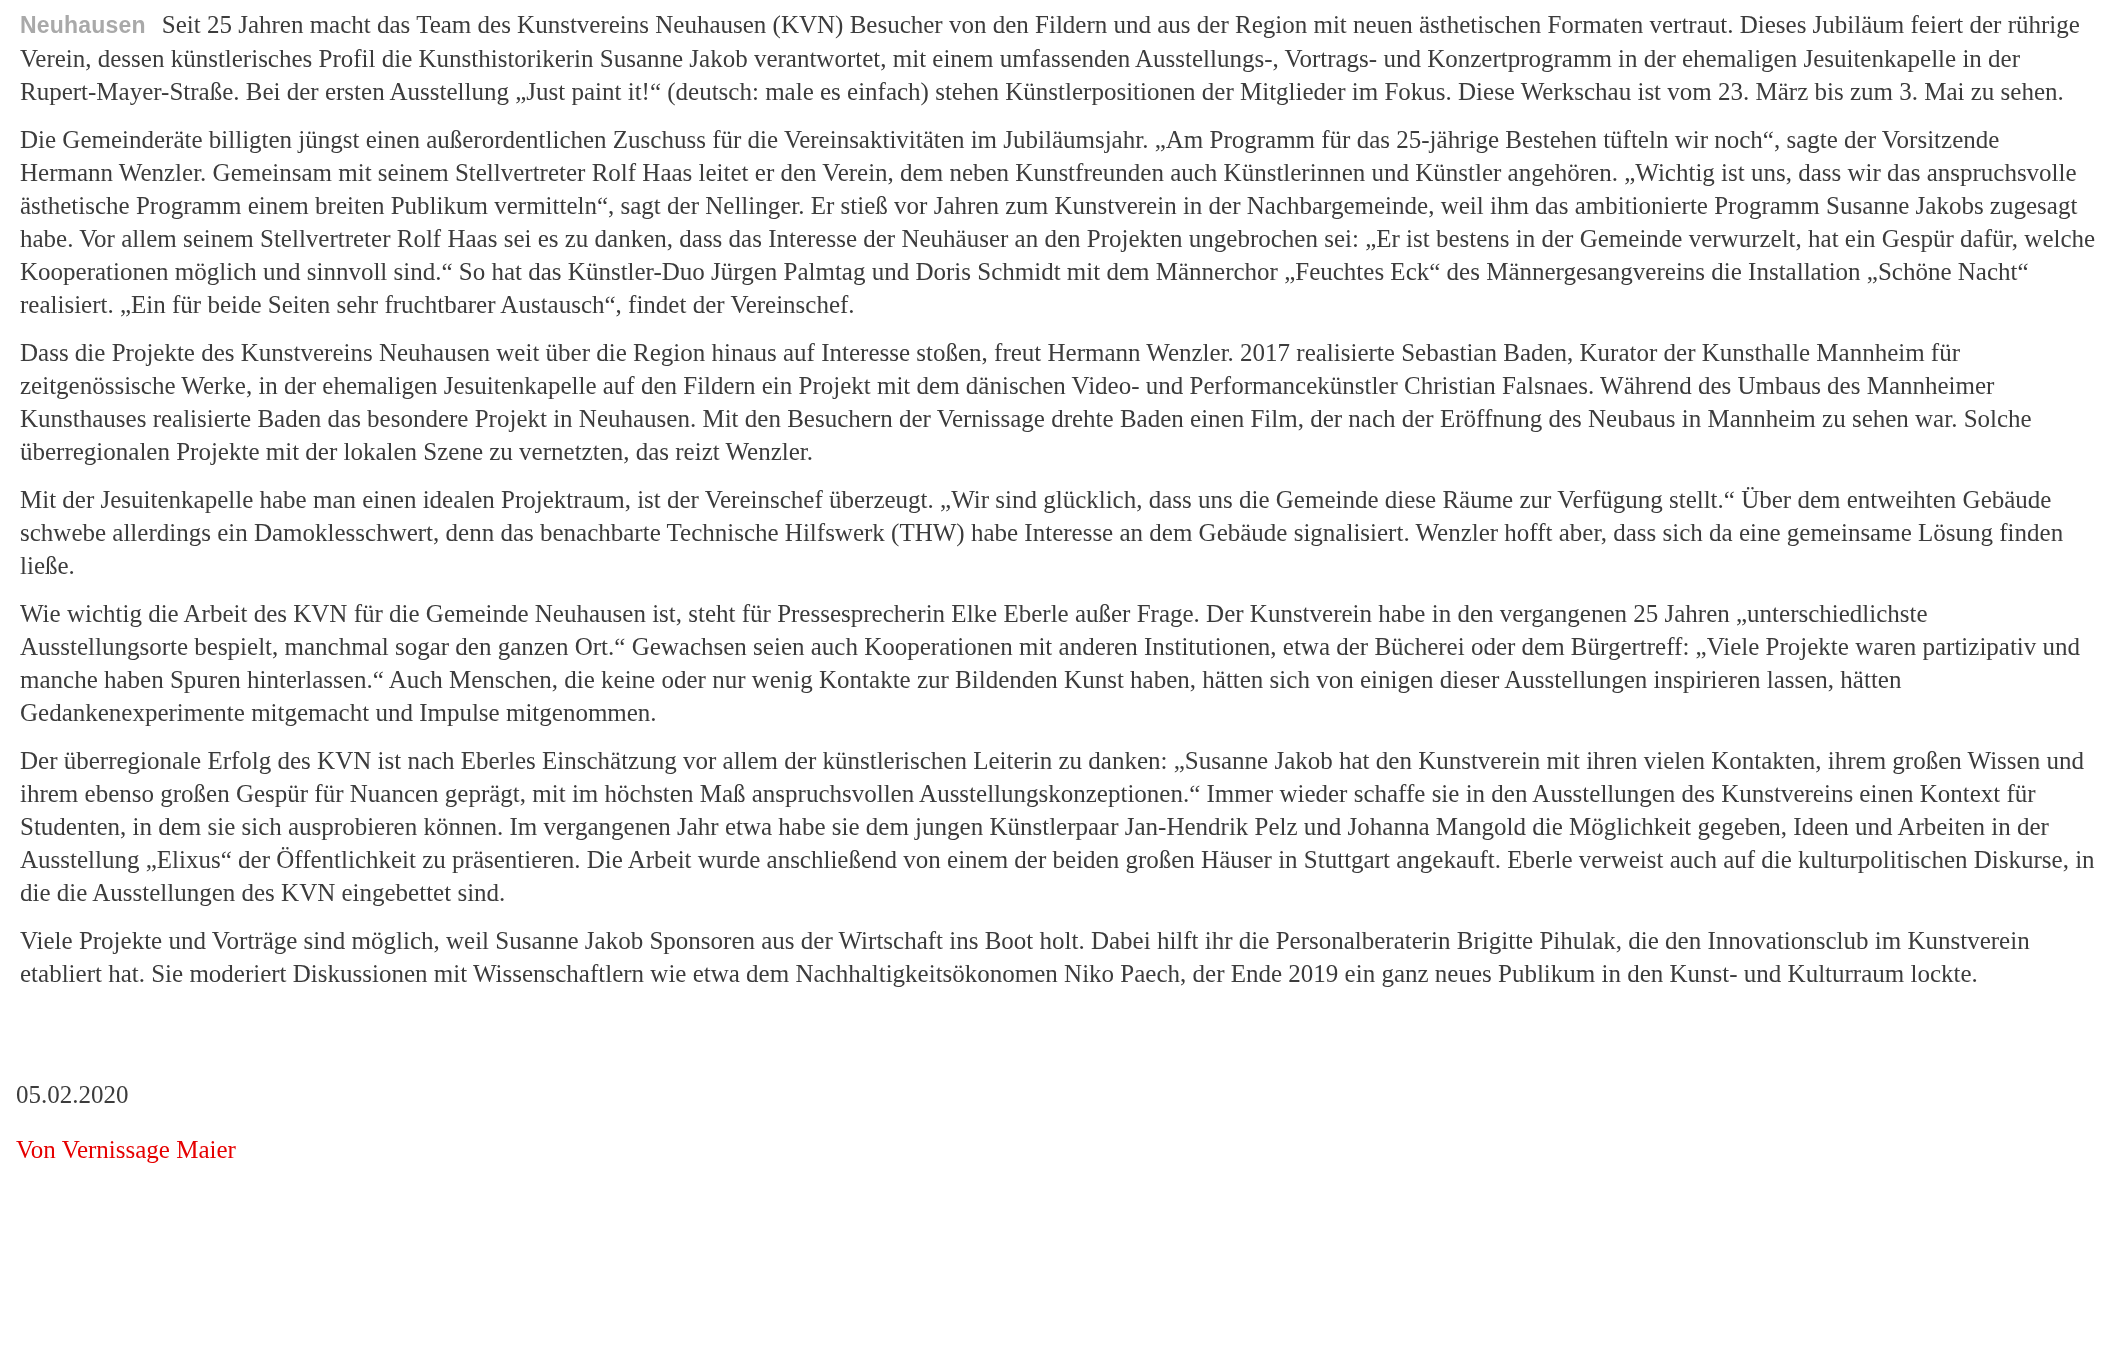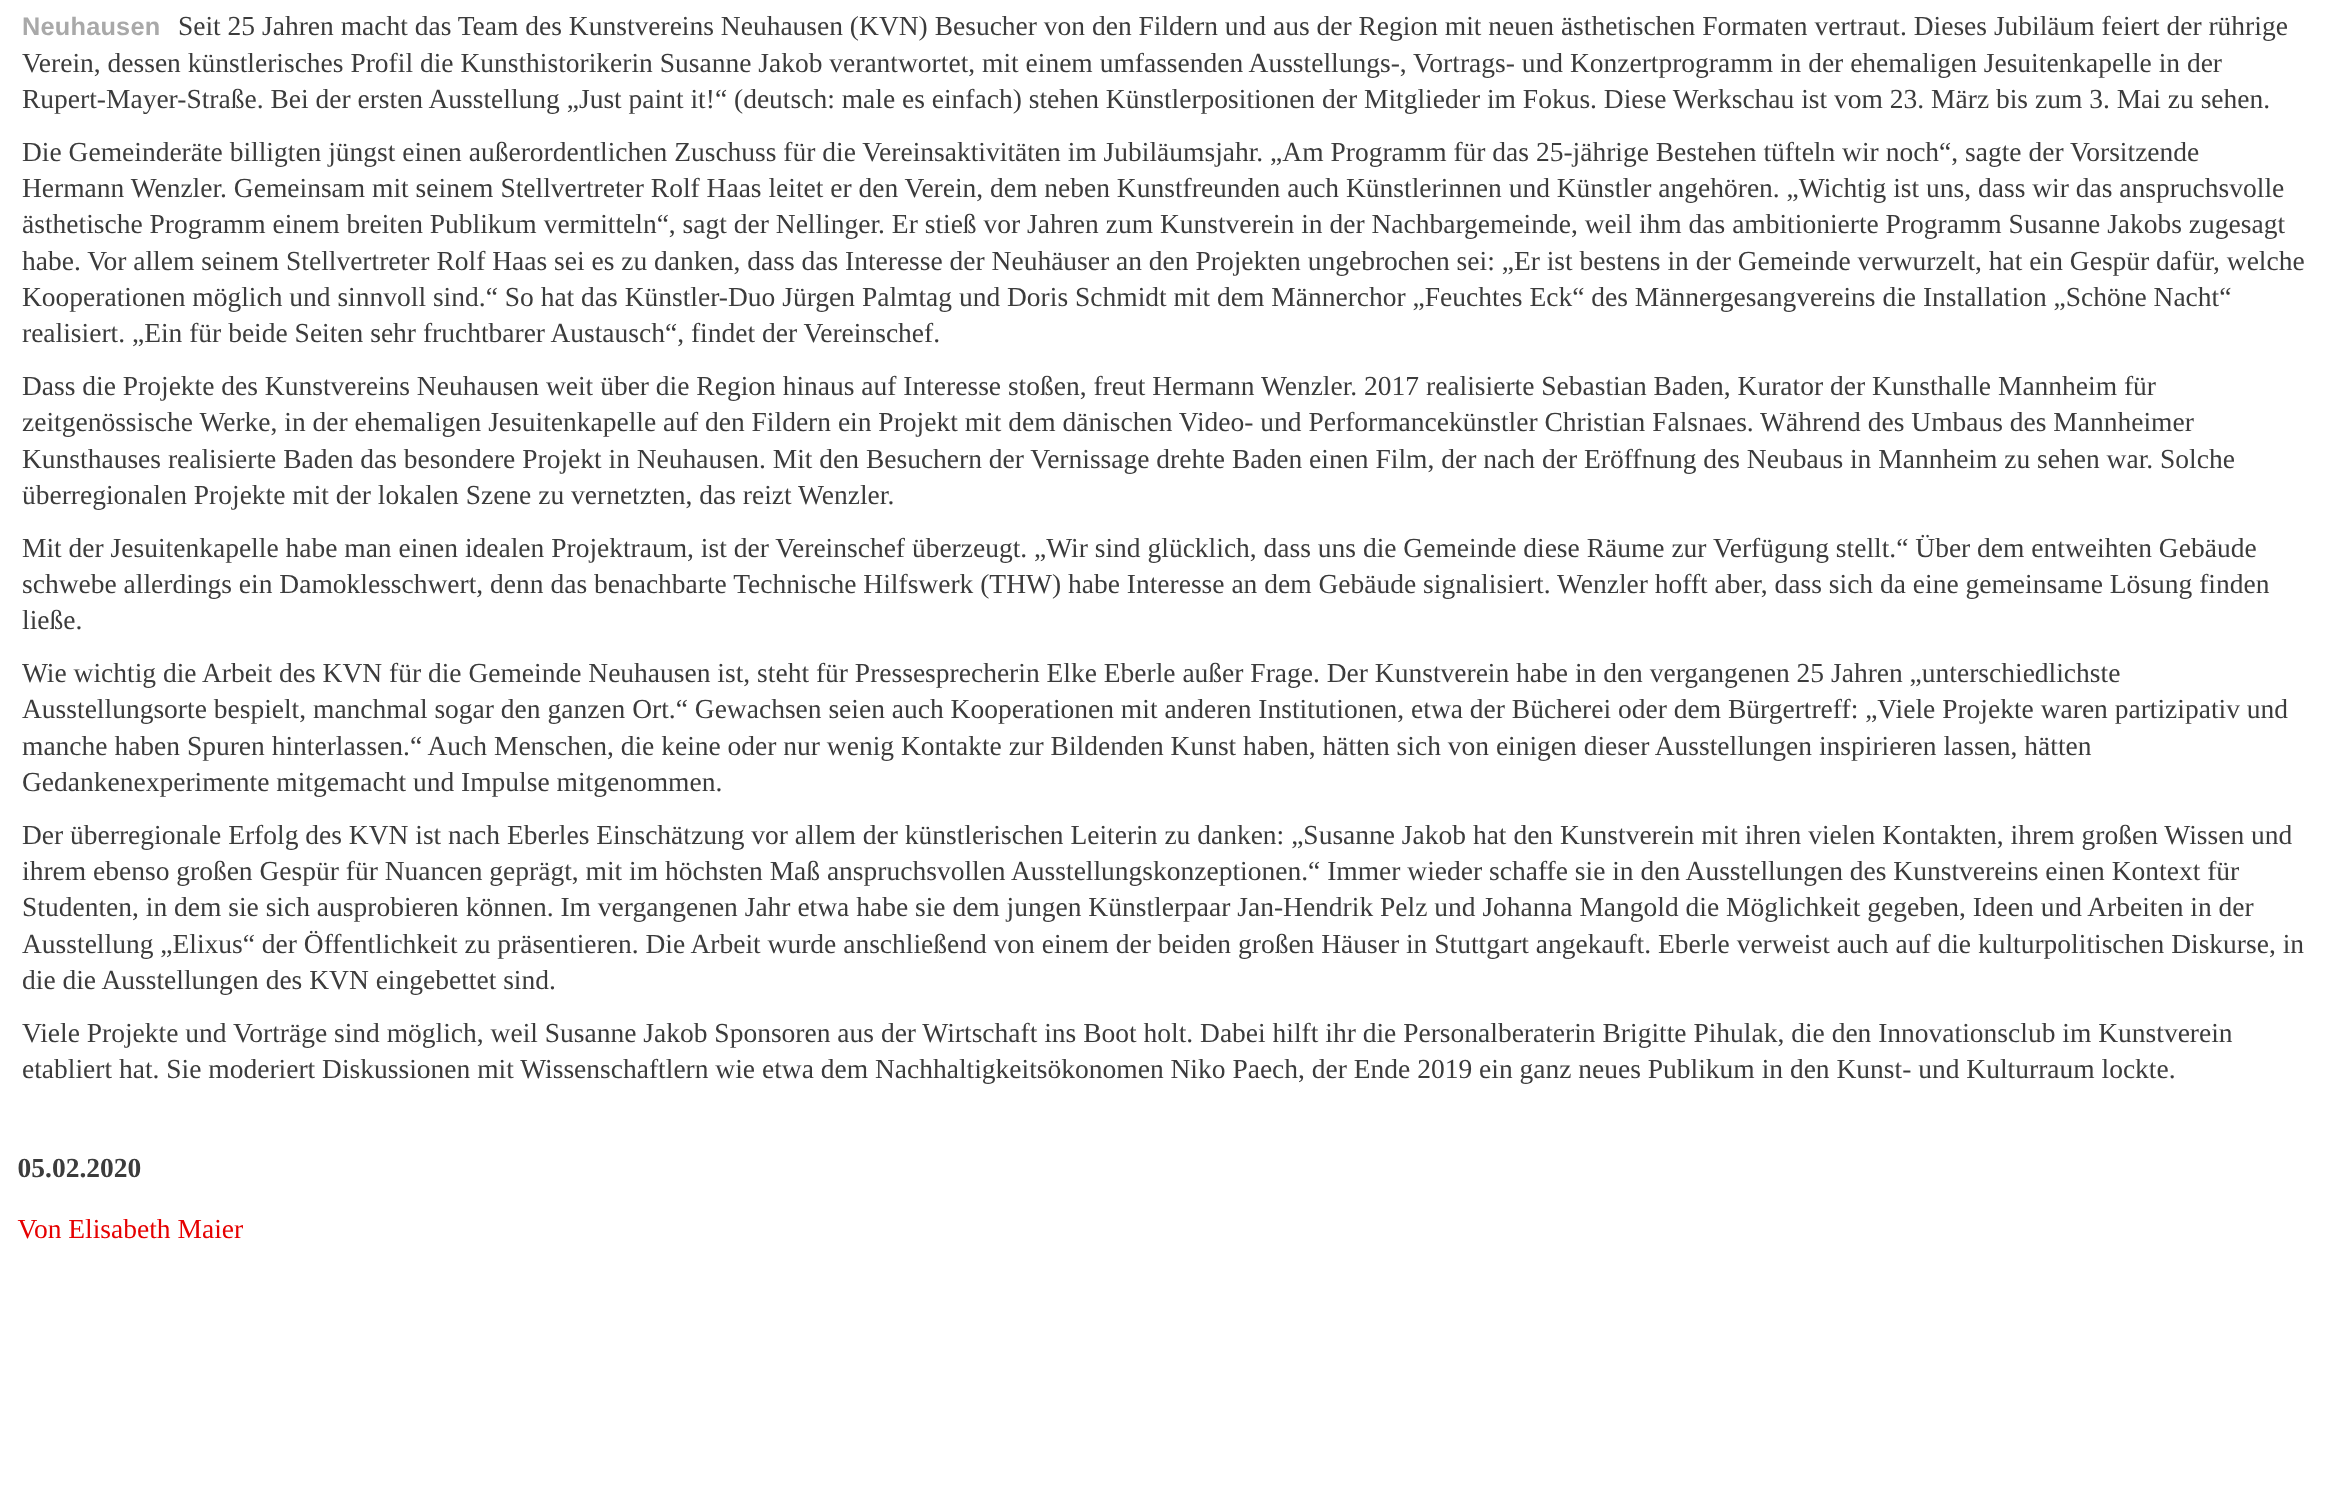--- a/index.html
+++ b/index.html
@@ -28,23 +28,22 @@
     font-family: "Liberation Sans", "DejaVu Sans", sans-serif;
     font-weight: bold;
     font-size: 23px;
     color: #a9a9a9;
     margin-right: 16px;
     letter-spacing: 0.2px;
   }
   .date {
     font-size: 25px;
     line-height: 33px;
-    margin: 57px 0 0 0;
+    margin: 88px 0 0 0;
     color: #3c3c3c;
-    font-weight: bold;
   }
   .byline {
     font-size: 25px;
     line-height: 33px;
     margin: 22px 0 0 0;
     color: #e60000;
   }
 </style>
 </head>
 <body>
@@ -61,14 +60,14 @@
   <p class="para">Mit der Jesuitenkapelle habe man einen idealen Projektraum, ist der Vereinschef überzeugt. „Wir sind glücklich, dass uns die Gemeinde diese Räume zur Verfügung stellt.“ Über dem entweihten Gebäude schwebe allerdings ein Damoklesschwert, denn das benachbarte Technische Hilfswerk (THW) habe Interesse an dem Gebäude signalisiert. Wenzler hofft aber, dass sich da eine gemeinsame Lösung finden ließe.</p>
 
   <p class="para">Wie wichtig die Arbeit des KVN für die Gemeinde Neuhausen ist, steht für Pressesprecherin Elke Eberle außer Frage. Der Kunstverein habe in den vergangenen 25 Jahren „unterschiedlichste Ausstellungsorte bespielt, manchmal sogar den ganzen Ort.“ Gewachsen seien auch Kooperationen mit anderen Institutionen, etwa der Bücherei oder dem Bürgertreff: „Viele Projekte waren partizipativ und manche haben Spuren hinterlassen.“ Auch Menschen, die keine oder nur wenig Kontakte zur Bildenden Kunst haben, hätten sich von einigen dieser Ausstellungen inspirieren lassen, hätten Gedankenexperimente mitgemacht und Impulse mitgenommen.</p>
 
   <p class="para">Der überregionale Erfolg des KVN ist nach Eberles Einschätzung vor allem der künstlerischen Leiterin zu danken: „Susanne Jakob hat den Kunstverein mit ihren vielen Kontakten, ihrem großen Wissen und ihrem ebenso großen Gespür für Nuancen geprägt, mit im höchsten Maß anspruchsvollen Ausstellungskonzeptionen.“ Immer wieder schaffe sie in den Ausstellungen des Kunstvereins einen Kontext für Studenten, in dem sie sich ausprobieren können. Im vergangenen Jahr etwa habe sie dem jungen Künstlerpaar Jan-Hendrik Pelz und Johanna Mangold die Möglichkeit gegeben, Ideen und Arbeiten in der Ausstellung „Elixus“ der Öffentlichkeit zu präsentieren. Die Arbeit wurde anschließend von einem der beiden großen Häuser in Stuttgart angekauft. Eberle verweist auch auf die kulturpolitischen Diskurse, in die die Ausstellungen des KVN eingebettet sind.</p>
 
   <p class="para">Viele Projekte und Vorträge sind möglich, weil Susanne Jakob Sponsoren aus der Wirtschaft ins Boot holt. Dabei hilft ihr die Personalberaterin Brigitte Pihulak, die den Innovationsclub im Kunstverein etabliert hat. Sie moderiert Diskussionen mit Wissenschaftlern wie etwa dem Nachhaltigkeitsökonomen Niko Paech, der Ende 2019 ein ganz neues Publikum in den Kunst- und Kulturraum lockte.</p>
 
   <p class="date">05.02.2020</p>
 
-  <p class="byline">Von Elisabeth Maier</p>
+  <p class="byline">Von Vernissage Maier</p>
 </div>
 
 </body></html>

